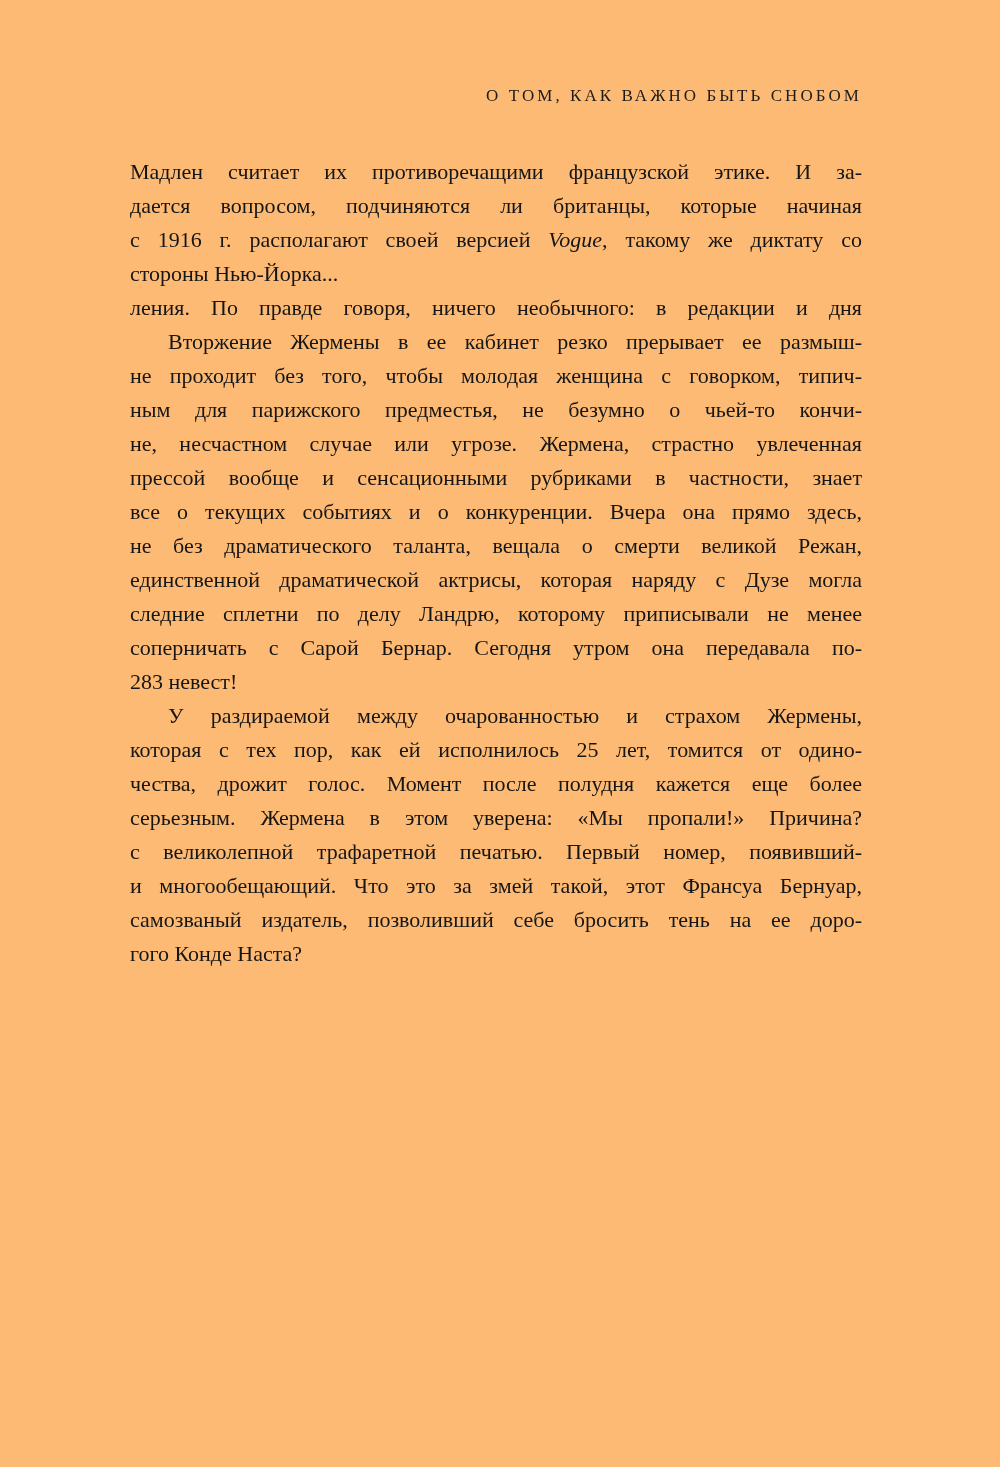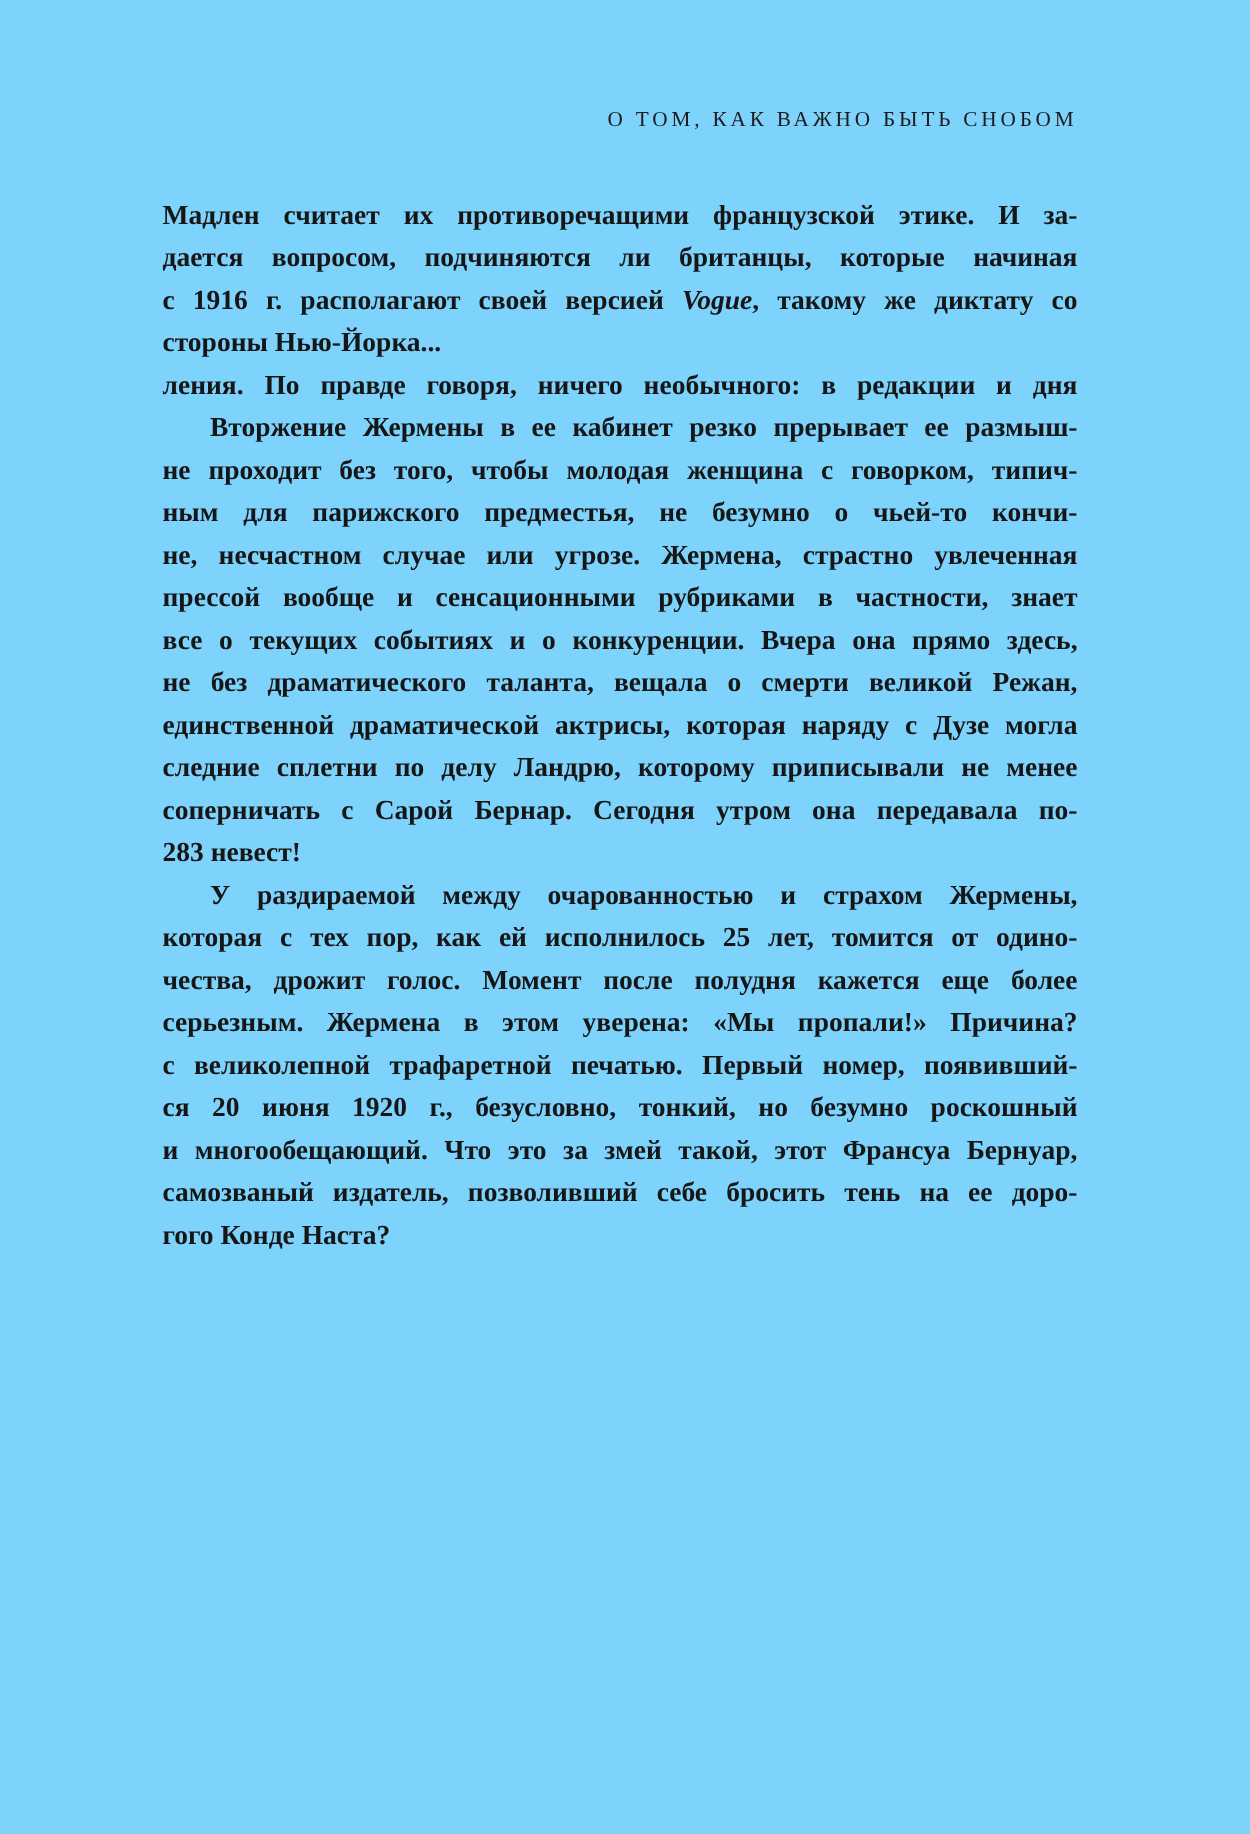--- a/index.html
+++ b/index.html
@@ -4,21 +4,21 @@
 <style>
   html, body {
     margin: 0;
     padding: 0;
     background: #ffffff;
   }
   .book-page {
     position: relative;
     width: 1000px;
     height: 1467px;
-    background: #7dd3fc;
+    background: #fdba74;
     font-family: "Liberation Serif", "DejaVu Serif", serif;
     color: #161616;
     overflow: hidden;
   }
   .running-head {
     position: absolute;
     top: 86px;
     left: 130px;
     width: 732px;
     text-align: right;
@@ -28,21 +28,20 @@
     color: #1c1c1c;
     white-space: nowrap;
   }
   .body-text {
     position: absolute;
     top: 155px;
     left: 130px;
     width: 732px;
     font-size: 22px;
     line-height: 34px;
-    font-weight: bold;
   }
   .para {
     margin: 0;
     padding: 0;
   }
   .line {
     display: block;
     text-align: justify;
     text-align-last: justify;
     white-space: normal;
@@ -84,19 +83,18 @@
         <div class="line"><span>следние сплетни по делу Ландрю, которому приписывали не менее</span></div>
         <div class="line"><span>соперничать с Сарой Бернар. Сегодня утром она передавала по-</span></div>
         <div class="line last"><span>283 невест!</span></div>
       </div>
       <div class="para">
         <div class="line indent"><span>У раздираемой между очарованностью и страхом Жермены,</span></div>
         <div class="line"><span>которая с тех пор, как ей исполнилось 25 лет, томится от одино-</span></div>
         <div class="line"><span>чества, дрожит голос. Момент после полудня кажется еще более</span></div>
         <div class="line"><span>серьезным. Жермена в этом уверена: «Мы пропали!» Причина?</span></div>
         <div class="line"><span>с великолепной трафаретной печатью. Первый номер, появивший-</span></div>
-        <div class="line"><span>ся 20 июня 1920 г., безусловно, тонкий, но безумно роскошный</span></div>
         <div class="line"><span>и многообещающий. Что это за змей такой, этот Франсуа Бернуар,</span></div>
         <div class="line"><span>самозваный издатель, позволивший себе бросить тень на ее доро-</span></div>
         <div class="line last"><span>гого Конде Наста?</span></div>
       </div>
     </div>
 </div>
 
 </body></html>

